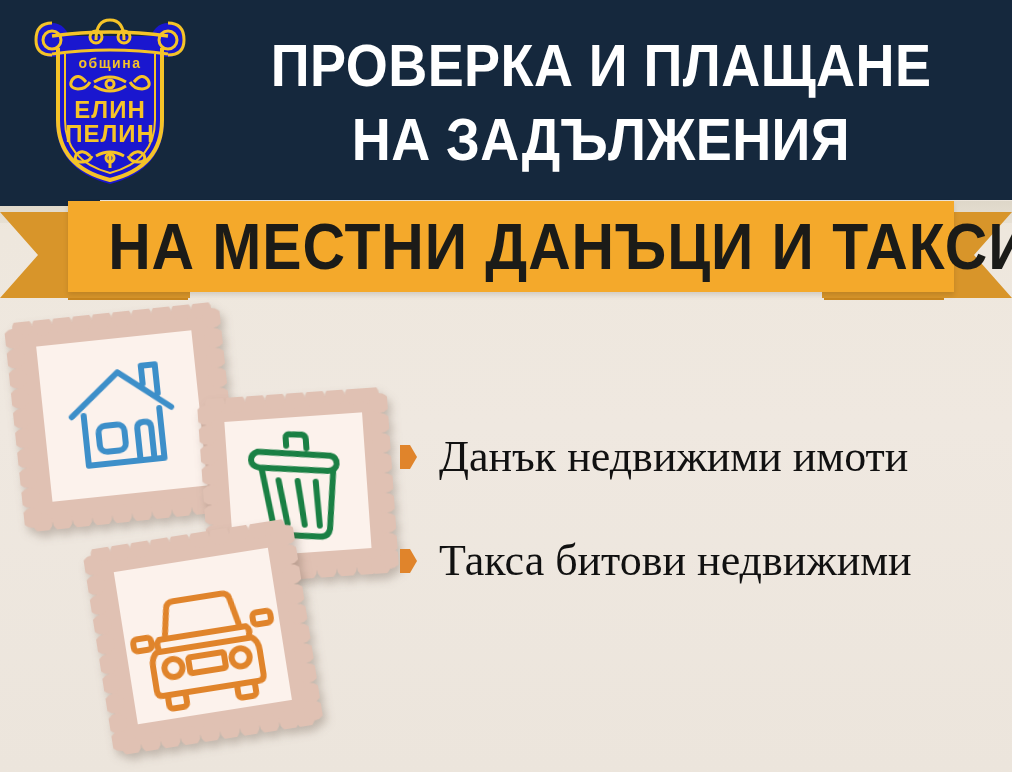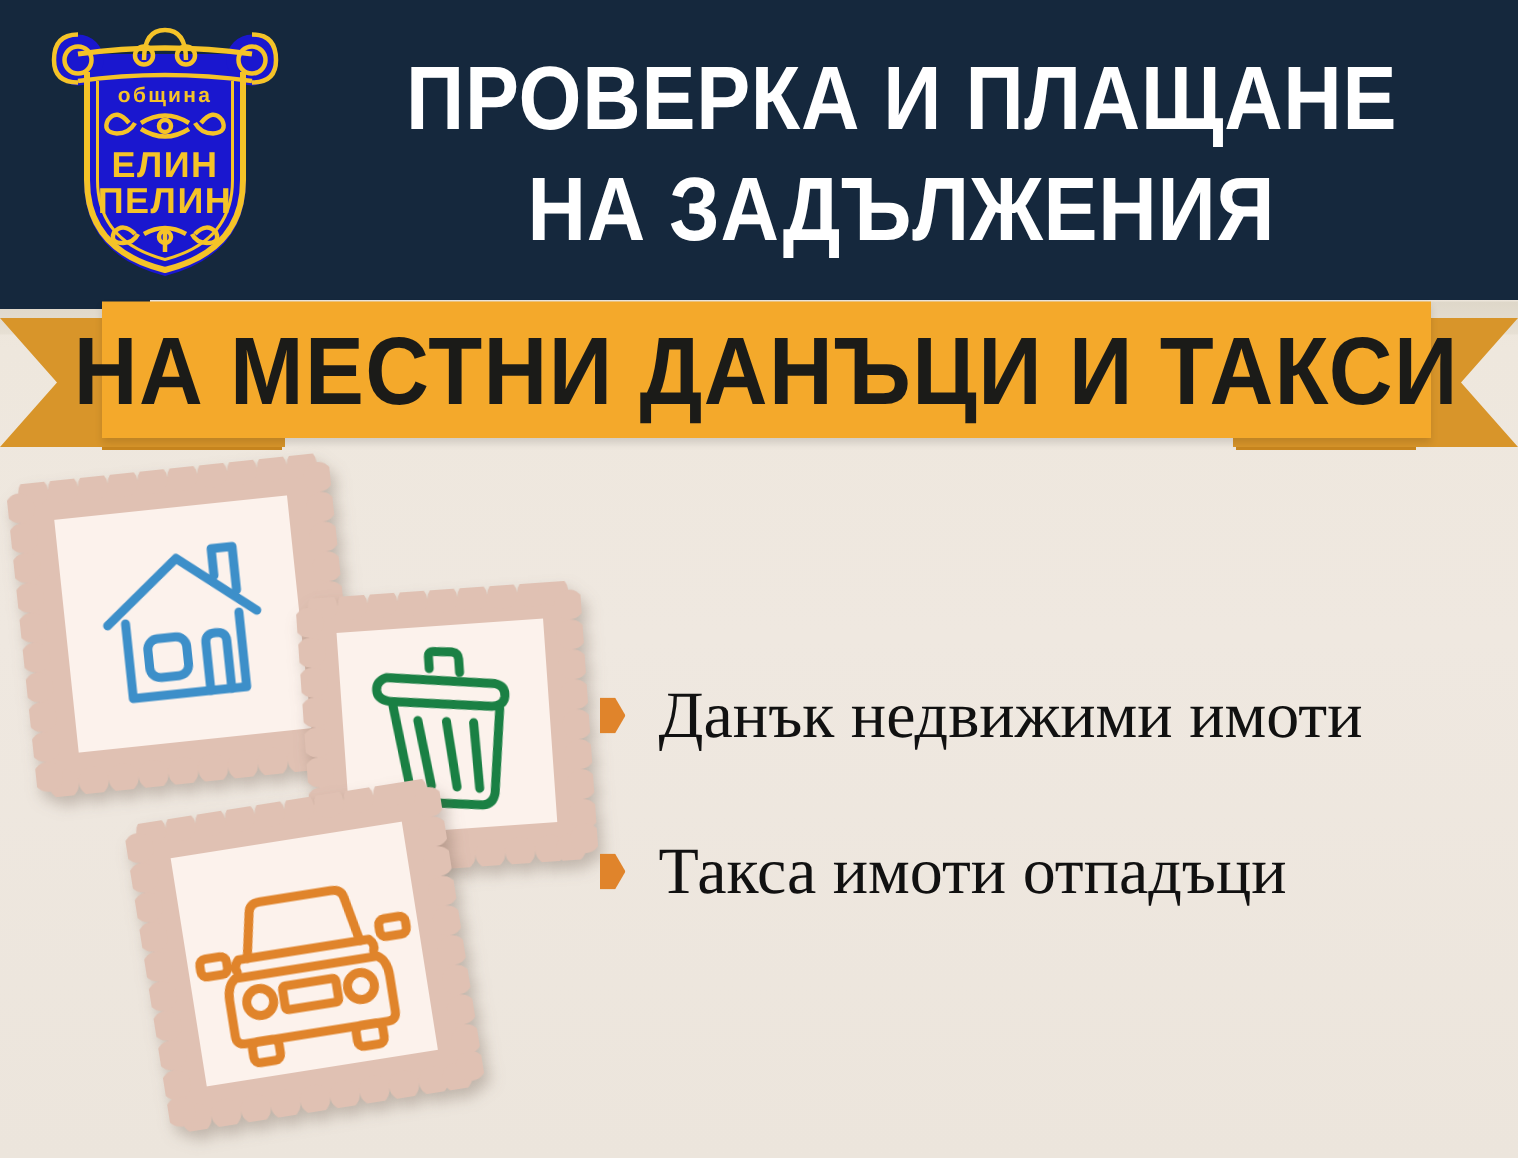--- a/index.html
+++ b/index.html
@@ -109,21 +109,20 @@
 
   .ribbon-main {
     position: absolute;
     left: 68px; top: 201px;
     width: 886px;
     height: 91px;
     background: #f4a92b;
     z-index: 7;
     display: flex;
     align-items: center;
-    justify-content: center;
     box-shadow: 0 3px 5px rgba(0,0,0,0.12);
   }
   .ribbon-main .ribbon-text {
     color: #1b1b18;
     font-family: "Liberation Sans Narrow", "Liberation Sans", sans-serif;
     font-weight: bold;
     font-size: 64px;
     line-height: 64px;
     letter-spacing: 1px;
     transform: scaleX(0.92);
@@ -134,21 +133,21 @@
   .stamp {
     position: absolute;
     z-index: 10;
     filter: drop-shadow(3px 6px 5px rgba(90,70,55,0.30));
   }
   .stamp svg { display: block; }
 
   
   .bullet-list {
     position: absolute;
-    left: 400px; top: 425px;
+    left: 400px; top: 405px;
     width: 612px;
     z-index: 12;
   }
   .bullet-row {
     display: flex;
     align-items: center;
     height: 104px;
   }
   .bullet-marker {
     flex: 0 0 auto;
@@ -428,17 +427,17 @@
     </svg>
   </div>
 
   <div class="bullet-list">
     <div class="bullet-row">
       <span class="bullet-marker"></span>
       <span class="bullet-label">Данък недвижими имоти</span>
     </div>
     <div class="bullet-row">
       <span class="bullet-marker"></span>
-      <span class="bullet-label">Такса имоти отпадъци</span>
+      <span class="bullet-label">Такса битови недвижими</span>
     </div>
   </div>
 
 </div>
 
 </body></html>

